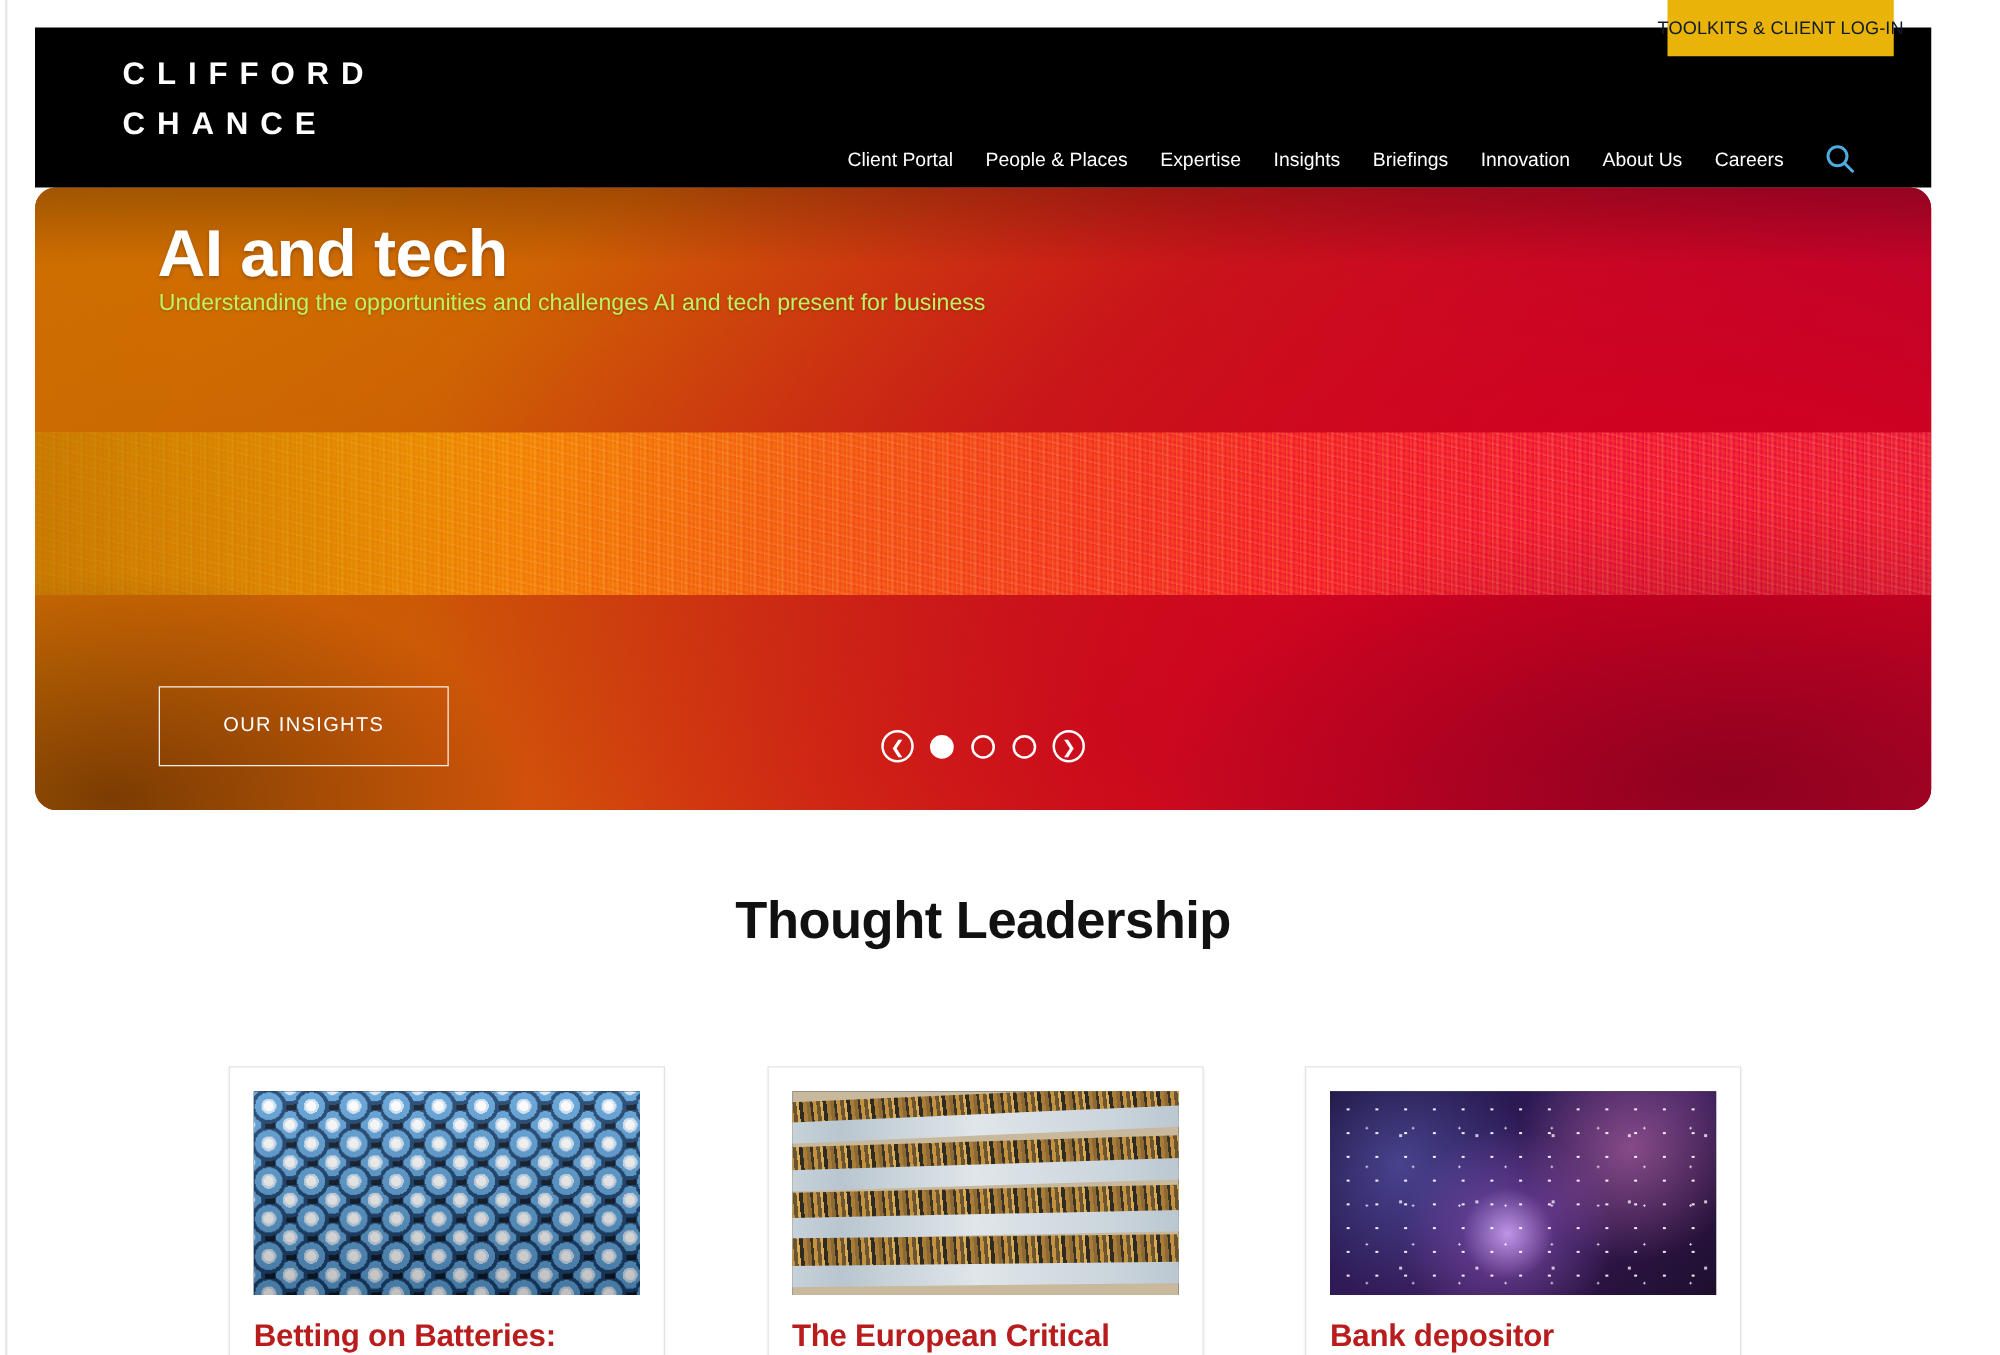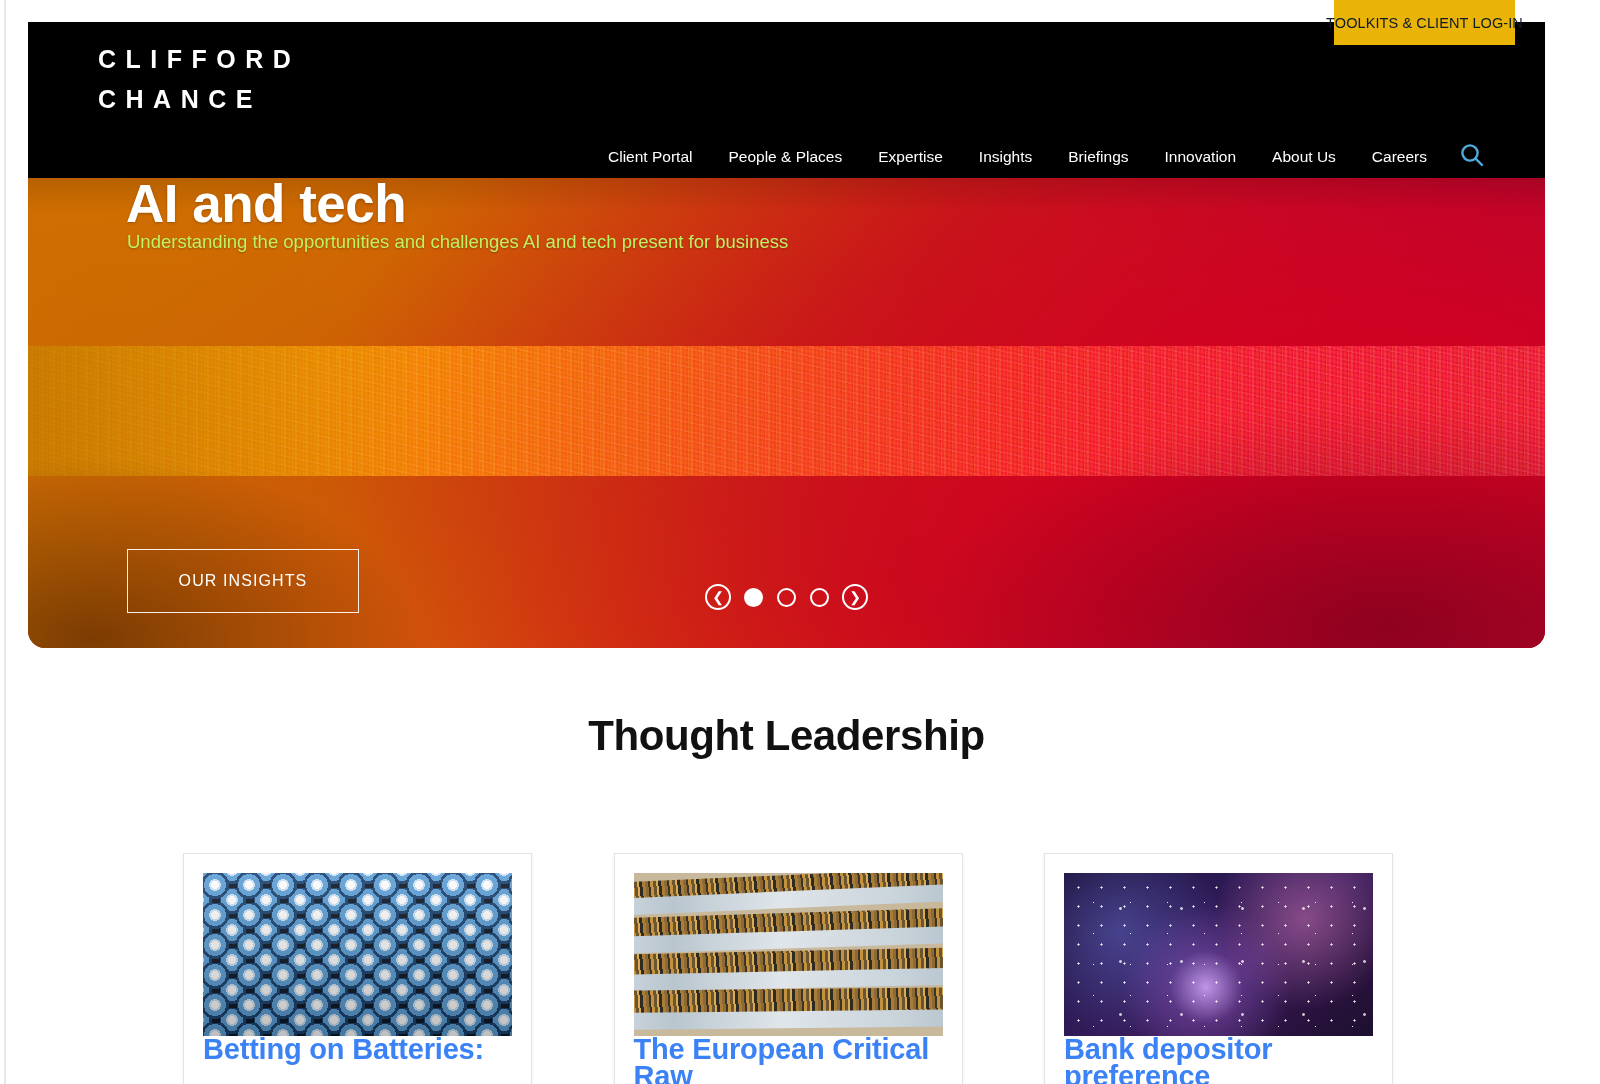--- a/index.html
+++ b/index.html
@@ -48,21 +48,21 @@
     letter-spacing: .1px;
     white-space: nowrap;
   }
 
   
   .site-header {
     position: absolute;
     left: 28px;
     top: 22px;
     width: 1517px;
-    height: 156px;
+    height: 128px;
     background: #000000;
     z-index: 20;
   }
   .logo {
     position: absolute;
     left: 70px;
     top: 22px;
     color: #ffffff;
     font-weight: 700;
     font-size: 25px;
@@ -71,21 +71,21 @@
     user-select: none;
   }
   .logo .l2 { display: block; margin-top: 10px; }
 
   .main-nav {
     position: absolute;
     right: 118px;
     bottom: 12px;
     display: flex;
     align-items: center;
-    gap: 36px;
+    gap: 26px;
   }
   .main-nav a {
     color: #ffffff;
     font-size: 15.5px;
     text-decoration: none;
     white-space: nowrap;
   }
   .search-btn {
     position: absolute;
     right: 58px;
@@ -263,23 +263,24 @@
     cursor: pointer;
   }
   .card-media {
     width: 100%;
     height: 163px;
     overflow: hidden;
     position: relative;
     background: #1b2430;
   }
   .card-title {
-    font-size: 29px;
+    margin-top: 20px;
+    font-size: 25px;
     font-weight: 700;
-    color: #3b82f6;
+    color: #b91c1c;
     line-height: 27px;
     letter-spacing: -.2px;
   }
 
   
   .art-batteries {
     position: absolute; inset: 0;
     background-color: #0c1624;
     background-image:
       radial-gradient(circle at 12px 12px, #ffffff 0 4px, #cfe3f5 4px 6px, #5c9fd6 6px 11px, #19416e 11px 14px, rgba(0,0,0,0) 14px),

